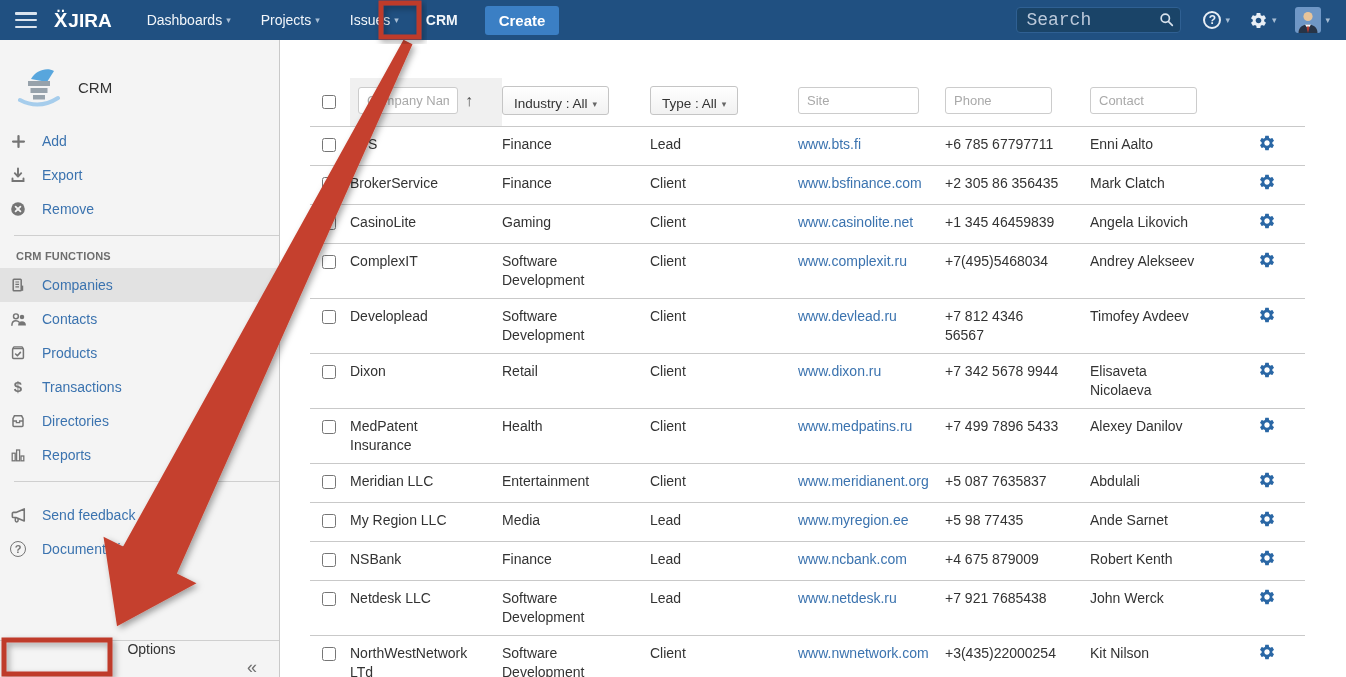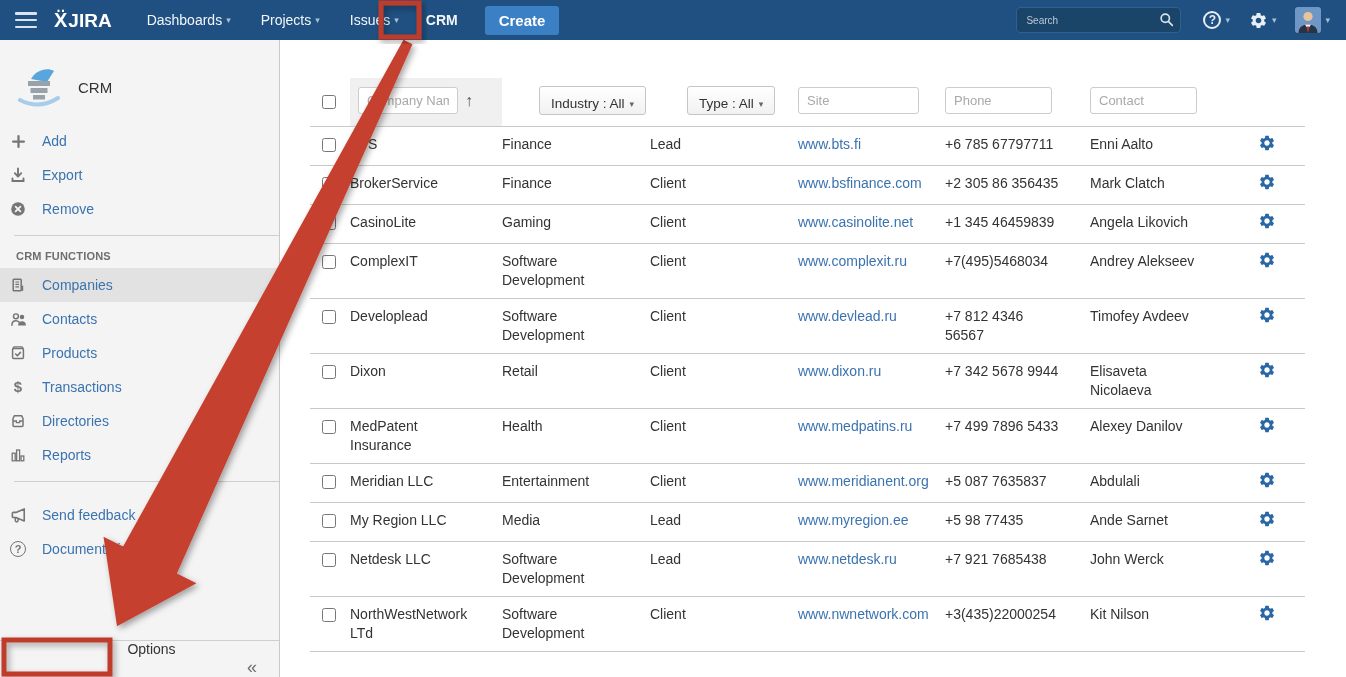--- a/index.html
+++ b/index.html
@@ -14,21 +14,21 @@
   .brand { display:flex; align-items:baseline; font-weight:bold; font-size:19px; color:#fff; margin-right:20px; cursor:pointer; }
   .brand-mark { font-size:20px; margin-right:1px; }
   .nav-item { padding:0 15px; line-height:40px; font-size:14px; color:#f2f6fa; cursor:pointer; white-space:nowrap; }
   .nav-item.crm { padding:0 12px; font-weight:bold; }
   .caret { font-size:9px; color:#a7bdd4; margin-left:4px; vertical-align:2px; }
   .create-btn { background:#3b7fc4; border:none; border-radius:3px; color:#fff; font-weight:bold;
                 font-size:15px; padding:6px 14px; margin-left:15px; cursor:pointer; font-family:inherit; }
   .nav-right { margin-left:auto; display:flex; align-items:center; padding-right:12px; }
   .search-wrap { position:relative; margin-right:22px; }
   .search-input { width:165px; height:26px; background:#1a4468; border:1px solid #2f6093; border-radius:4px;
-                  color:#e6edf5; padding:0 28px 0 9px; font-size:10px; font-family:Liberation Sans, sans-serif; }
+                  color:#e6edf5; padding:0 28px 0 9px; font-size:18px; font-family:Liberation Mono, monospace; }
   .search-input::placeholder { color:#bcc9da; }
   .search-ic { position:absolute; right:7px; top:5px; }
   .navgroup { display:flex; align-items:center; margin-right:19px; cursor:pointer; }
   .q-circle { width:18px; height:18px; border:2px solid #e8eef5; border-radius:50%; color:#e8eef5;
               font-size:12px; font-weight:bold; text-align:center; line-height:15px; }
   .avatar { width:26px; height:26px; border-radius:3px; overflow:hidden; display:block; }
 
   
   .sidebar { position:absolute; top:40px; left:0; width:280px; bottom:0; background:#f4f4f4;
              border-right:1px solid #c9c9c9; z-index:2; }
@@ -51,21 +51,21 @@
   table.grid { position:absolute; left:30px; top:38px; width:995px; border-collapse:collapse;
                table-layout:fixed; font-size:14px; color:#333; }
   thead td { border-bottom:1px solid #c9c9c9; padding:8px 0 11px 0; vertical-align:middle; }
   .th-company { background:#f0f0f0; }
   .th-company .inner { display:flex; align-items:center; padding-left:8px; }
   .flt-input { height:27px; border:1px solid #ccc; border-radius:3px; padding:0 8px; font-size:13px;
                color:#333; background:#fff; width:100px; font-family:inherit; }
   .flt-input::placeholder { color:#a9a9a9; }
   .sort-arrow { font-size:16px; color:#555; margin-left:7px; cursor:pointer; }
   .flt-btn { height:29px; border:1px solid #c5c5c5; border-radius:3px; background:linear-gradient(#fff,#f1f1f1);
-             font-size:13.5px; color:#333; padding:9px 11px; cursor:pointer; font-family:inherit;margin-left:37px; }
+             font-size:13.5px; color:#333; padding:9px 11px; cursor:pointer; font-family:inherit; }
   .flt-btn .bcaret { font-size:9px; color:#666; margin-left:5px; vertical-align:1px; }
   tbody td { border-bottom:1px solid #c9c9c9; vertical-align:top; padding:8px 28px 8px 0; line-height:19px; }
   td.c-check, thead td.h-check { padding:8px 0 8px 12px; }
   td.c-check input, .h-check input { width:14px; height:14px; margin-top:3px; }
   a.site { color:#3b73af; text-decoration:none; }
   td.c-gear { padding:7px 0 0 18px; }
   .rowgear { display:inline-block; cursor:pointer; }
   .rowgear svg { width:18px; height:18px; fill:#2a67a5; }
 
   
@@ -440,20 +440,32 @@
           <td class="c-type">Lead</td>
           <td class="c-site"><a href="#" class="site">www.myregion.ee</a></td>
           <td class="c-phone">+5 98 77435</td>
           <td class="c-contact">Ande Sarnet</td>
           <td class="c-gear"><span class="rowgear"><svg viewBox="0 0 24 24">
                 <use href="#i-gear"></use>
               </svg></span></td>
         </tr>
         <tr>
           <td class="c-check"><input type="checkbox" style=""></td>
+          <td class="c-company">NSBank</td>
+          <td class="c-industry">Finance</td>
+          <td class="c-type">Lead</td>
+          <td class="c-site"><a href="#" class="site">www.ncbank.com</a></td>
+          <td class="c-phone">+4 675 879009</td>
+          <td class="c-contact">Robert Kenth</td>
+          <td class="c-gear"><span class="rowgear"><svg viewBox="0 0 24 24">
+                <use href="#i-gear"></use>
+              </svg></span></td>
+        </tr>
+        <tr>
+          <td class="c-check"><input type="checkbox" style=""></td>
           <td class="c-company">Netdesk LLC</td>
           <td class="c-industry">Software Development</td>
           <td class="c-type">Lead</td>
           <td class="c-site"><a href="#" class="site">www.netdesk.ru</a></td>
           <td class="c-phone">+7 921 7685438</td>
           <td class="c-contact">John Werck</td>
           <td class="c-gear"><span class="rowgear"><svg viewBox="0 0 24 24">
                 <use href="#i-gear"></use>
               </svg></span></td>
         </tr>

